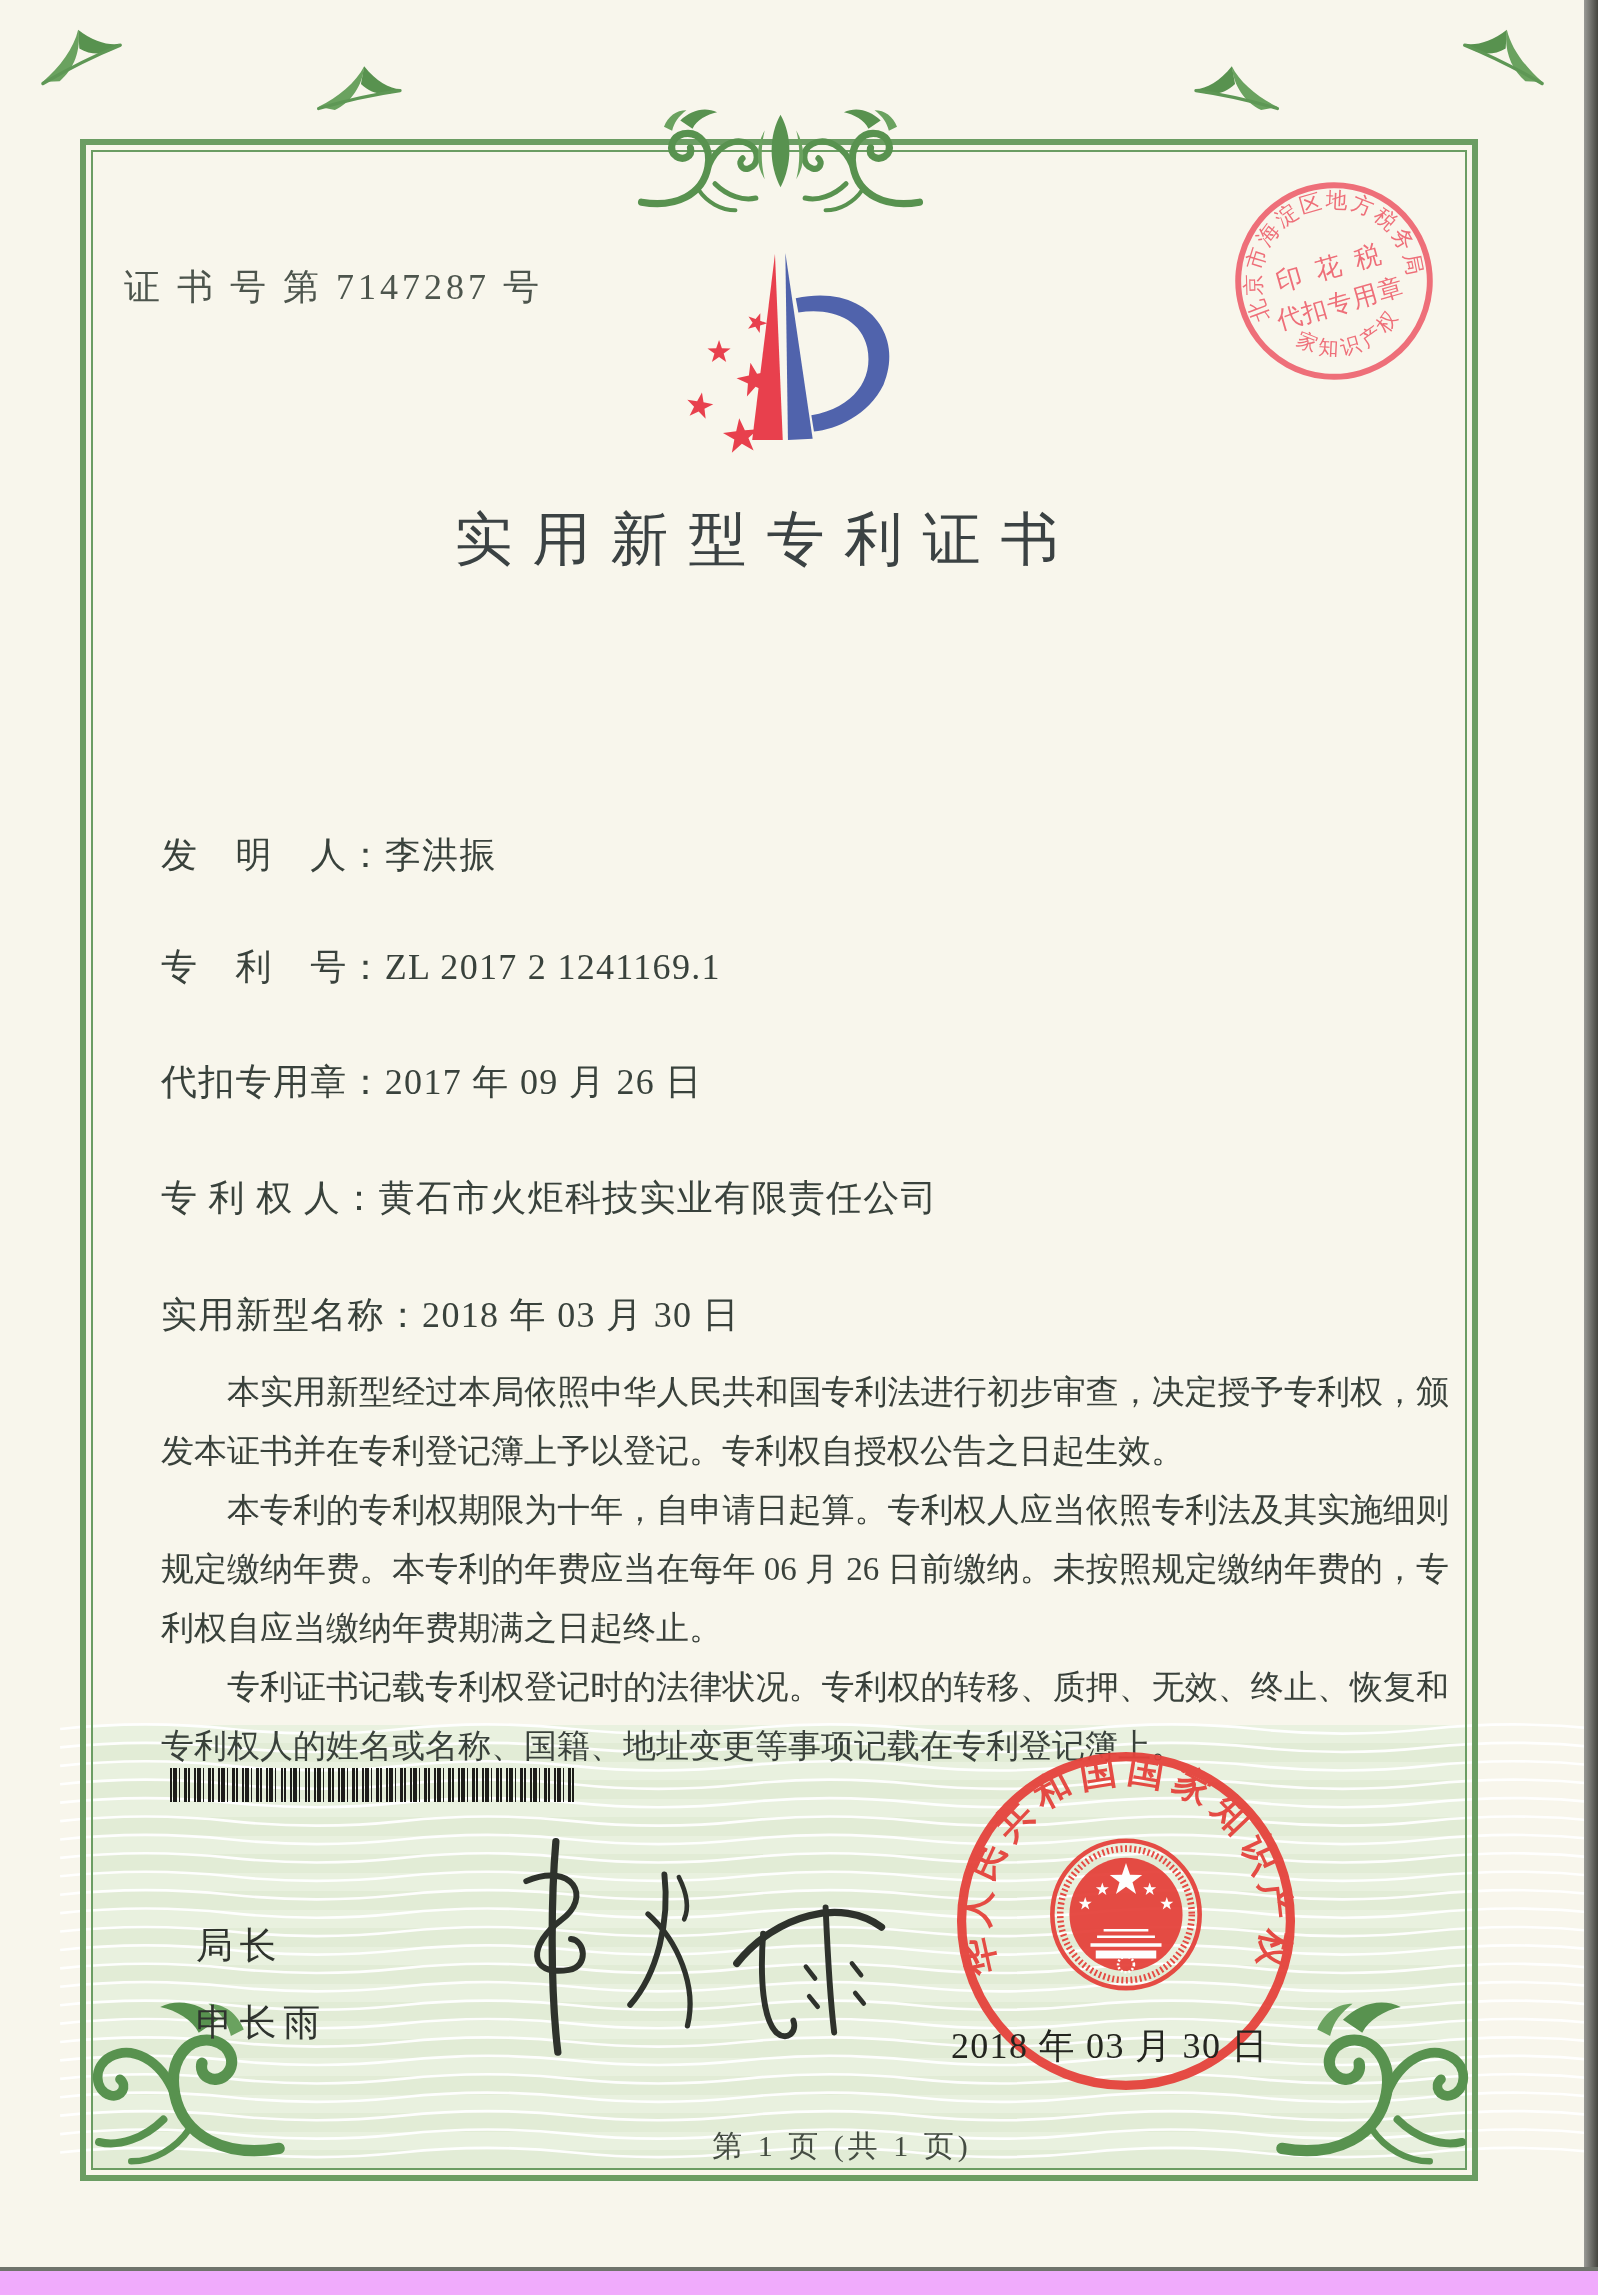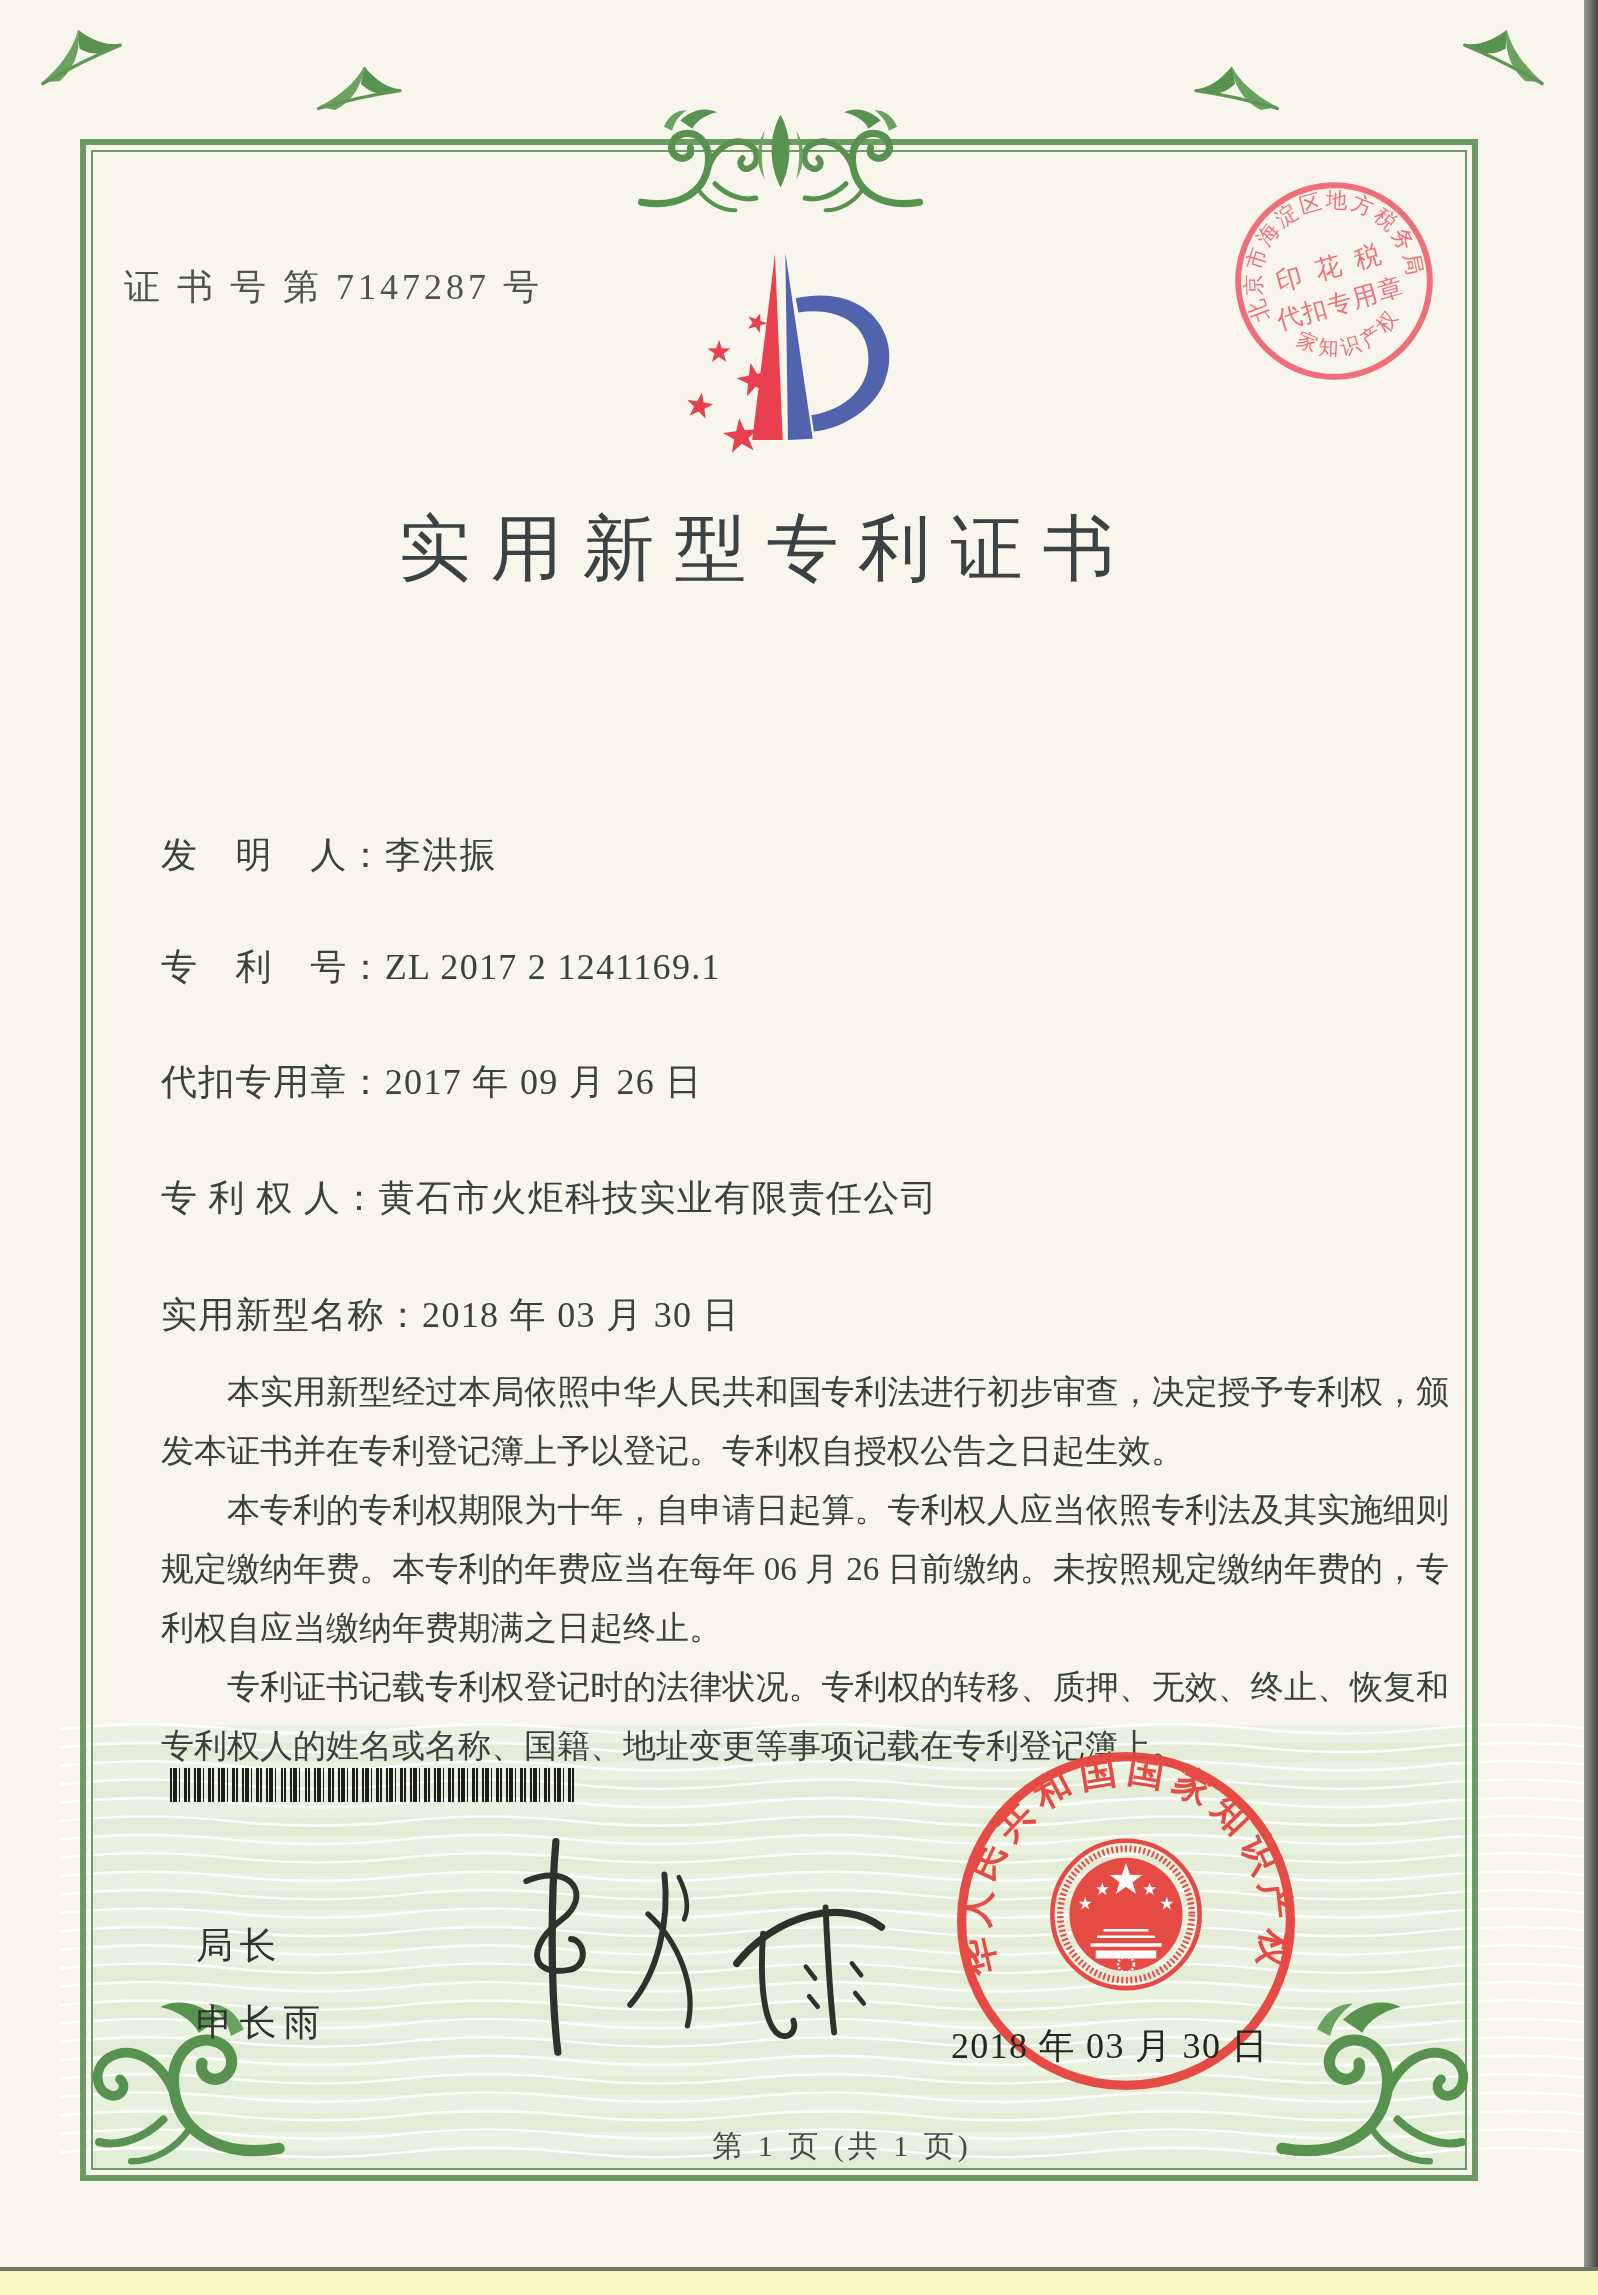--- a/index.html
+++ b/index.html
@@ -1,36 +1,36 @@
 <!DOCTYPE html>
 <html style="font-size:10.5px"><head>
 <meta charset="utf-8">
 <style>
   html,body{margin:0;padding:0;background:#e7eaee;}
-  .scan{position:relative;width:1598px;height:2295px;background:#fef9c3;overflow:hidden;
+  .scan{position:relative;width:1598px;height:2295px;background:#f0abfc;overflow:hidden;
         font-family:"Liberation Serif","DejaVu Serif",serif;}
   .paper{position:absolute;left:0;top:0;width:1584px;height:2267px;background:#f8f6ec;}
   .scan-edge-right{position:absolute;top:0;right:0;width:14.5px;height:2267px;
         background:linear-gradient(to right,#9a9a96,#45453f);}
   .scan-edge-bottom{position:absolute;left:0;top:2267px;width:1598px;height:4px;background:#70746c;}
   .abs{position:absolute;}
 
   
   .frame{position:absolute;left:80px;top:139px;width:1398px;height:2042px;
          border:6px solid #6b9d63;box-sizing:border-box;}
   .frame-inner{position:absolute;inset:4.6px;border:2px solid #6b9d63;}
 
   
   .band{position:absolute;left:93px;top:1725px;width:1373px;height:444px;
         background:repeating-linear-gradient(180deg,#e9f1df 0 18.4px,#e2ecd6 18.4px 37px);}
   .band svg{display:block;width:100%;height:100%;}
 
   .certno{position:absolute;left:124px;top:263px;font-size:36px;color:#4d554d;letter-spacing:4px;}
   .title{position:absolute;left:80px;width:1373px;top:501px;text-align:center;
-         font-size:72px;color:#3b4243;letter-spacing:20px;}
+         font-size:58px;color:#3b4243;letter-spacing:20px;}
   .field{position:absolute;left:161px;font-size:36px;color:#39423c;letter-spacing:1.3px;white-space:nowrap;}
   .paras{position:absolute;left:161px;top:1363px;width:1288px;}
   .paras p{margin:0;text-indent:2em;font-size:33px;line-height:59px;color:#39413b;text-align:justify;}
 
   .barcode{position:absolute;left:170px;top:1768px;width:408px;height:34px;
     background:repeating-linear-gradient(90deg,
       #1d1d1a 0 2px,transparent 2px 3.3px,
       #1d1d1a 3.3px 7.2px,transparent 7.2px 9.2px,
       #1d1d1a 9.2px 10.5px,transparent 10.5px 14.5px,
       #1d1d1a 14.5px 17px,transparent 17px 18.4px,

